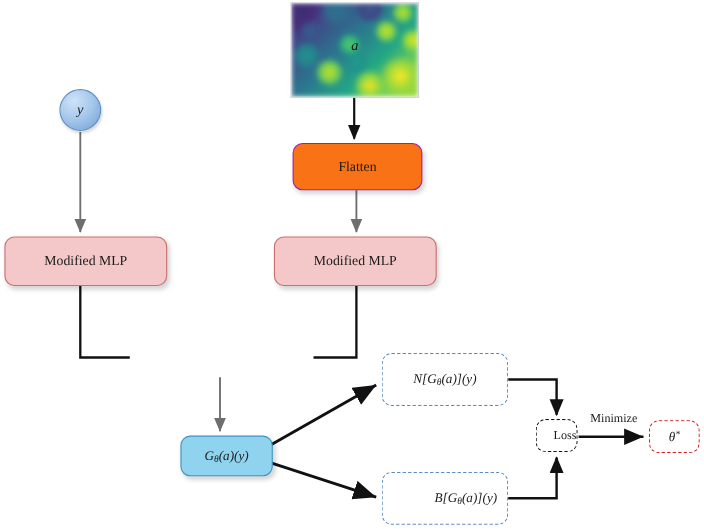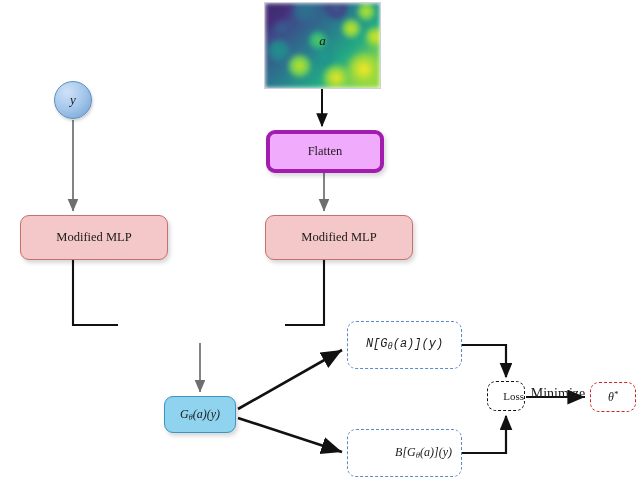--- a/index.html
+++ b/index.html
@@ -92,64 +92,63 @@
     box-shadow: 1px 2px 3px rgba(0,0,0,0.18);
   }
 
   
   .rbox {
     border-radius: 9px;
     font-size: 12.5px;
     box-shadow: 2px 3px 4px rgba(0,0,0,0.16);
   }
   .box-green {
-    background: #f0abfc;
-    border: 4px solid #a21caf;
+    background: #f97316;
+    border: 1px solid #a21caf;
   }
   .box-pink {
     background: #f4c8c8;
     border: 1px solid #c9706f;
-    margin-left: 16px;
   }
   .box-purple {
     background: #c6c4dd;
     border: 1px solid #6f6a9c;
   }
   .box-blue {
     background: #8fd3ef;
     border: 1px solid #3d93c2;
   }
 
   #node-flatten { left: 266px; top: 130px; width: 118px; height: 43px; }
   #node-mlp-left { left: 4px; top: 215px; width: 148px; height: 45px; }
   #node-mlp-right { left: 249px; top: 215px; width: 148px; height: 45px; }
   #node-dotproduct { left: 120px; top: 300px; width: 163px; height: 43px; font-size: 12px; }
-  #node-gout { left: 164px; top: 396px; width: 72px; height: 37px; font-size: 12px; }
+  #node-gout { left: 164px; top: 396px; width: 84px; height: 37px; font-size: 12px; }
 
   
   .dbox {
     border-radius: 9px;
     background: #ffffff;
     font-size: 12px;
   }
   .dashed-blue { border: 1.8px dashed #5b8ac9; }
   .dashed-black { border: 1.8px dashed #111111; }
   .dashed-red { border: 1.8px dashed #cc2222; }
 
-  #node-nterm { left: 347px; top: 321px; width: 115px; height: 48px; font-family: Liberation Mono, monospace; }
+  #node-nterm { left: 347px; top: 321px; width: 115px; height: 48px; }
   #node-bterm { left: 347px; top: 429px; width: 115px; height: 48px; padding-left: 38px; }
   #node-loss  { left: 487px; top: 381px; width: 38px; height: 30px; font-size: 11px; justify-content: flex-end; }
   #node-theta { left: 590px; top: 382px; width: 46px; height: 30px; font-style: italic; font-size: 12px; }
 
   #label-minimize {
     left: 528px;
-    top: 387px;
+    top: 374px;
     width: 60px;
     height: 14px;
-    font-size: 14px;
+    font-size: 11px;
     justify-content: center;
   }
 
   .mathvar { font-style: italic; }
   .sub {
     font-size: 0.72em;
     vertical-align: -0.28em;
     font-style: italic;
   }
   .sup {

